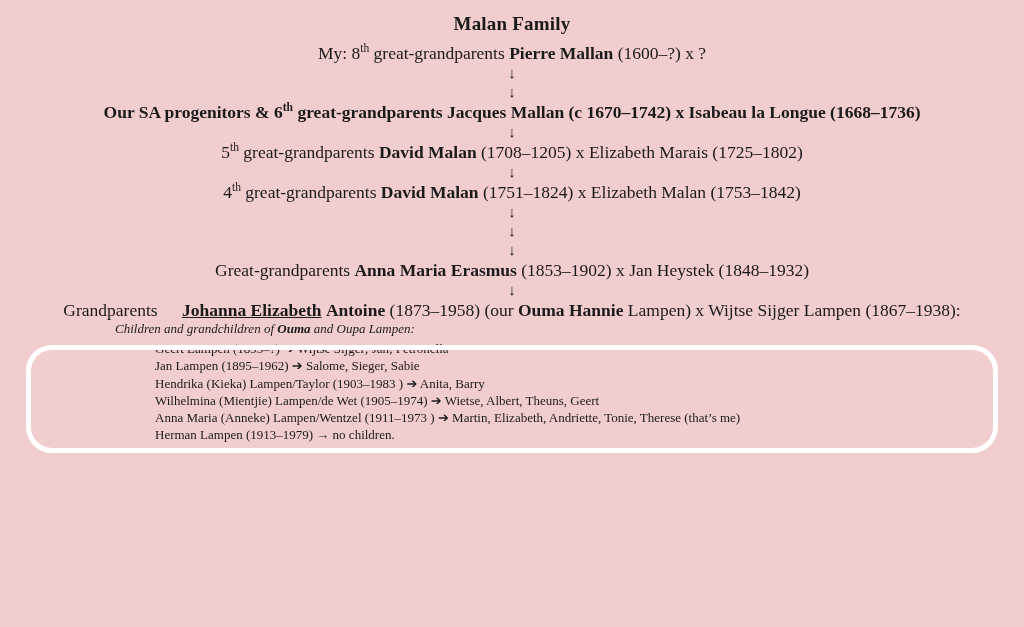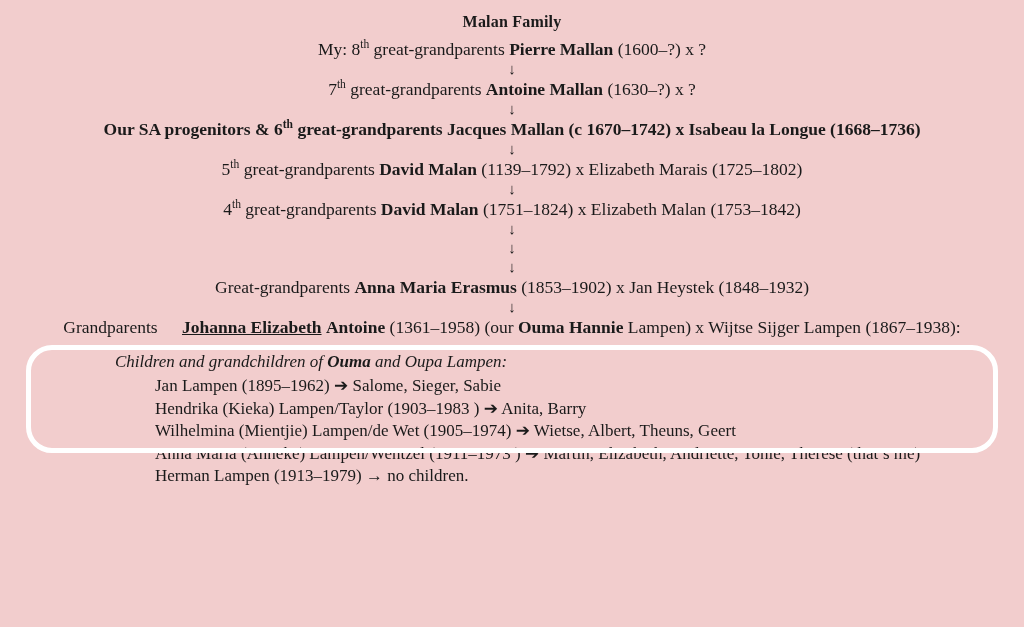--- a/index.html
+++ b/index.html
@@ -18,21 +18,21 @@
   .page {
     width: 1024px;
     height: 627px;
     position: relative;
     box-sizing: border-box;
     padding: 6px 10px 0 10px;
   }
   .title {
     text-align: center;
     font-weight: bold;
-    font-size: 16px;
+    font-size: 19px;
     margin-top: 7px;
     margin-bottom: 8px;
     letter-spacing: 0.2px;
   }
   .chain {
     display: flex;
     flex-direction: column;
     align-items: center;
   }
   .gen-line {
@@ -71,23 +71,22 @@
     border: 5px solid #ffffff;
     border-radius: 26px;
     box-sizing: border-box;
     pointer-events: none;
   }
   .boxed-rows {
     position: relative;
     z-index: 2;
   }
   .children-block {
-    margin-top: 14px;
     padding-left: 105px;
-    font-size: 17px;
+    font-size: 13px;
   }
   .children-head {
     font-style: italic;
     margin-bottom: 3px;
   }
   .children-head .nm {
     font-weight: bold;
     font-style: italic;
   }
   .child-row {
@@ -99,40 +98,40 @@
 </head>
 <body>
 
 <div class="page">
 
   <div class="title">Malan Family</div>
 
   <div class="chain">
       <div class="gen-line"><span>My: 8</span><sup>th</sup><span> great-grandparents </span><span class="nm">Pierre Mallan</span><span> (1600–?) x ?</span></div>
       <div class="arrow">↓</div>
-      <div class="gen-line"><span>7</span><sup>th</sup><span> great-grandparents </span><span class="nm">Antoine Mallan</span><span> (1630–?) x ?</span></div>
       <div class="arrow">↓</div>
       <div class="gen-line bold-all"><span>Our SA progenitors &amp; 6</span><sup>th</sup><span> great-grandparents Jacques Mallan (c 1670–1742) x Isabeau la Longue (1668–1736)</span></div>
       <div class="arrow">↓</div>
-      <div class="gen-line"><span>5</span><sup>th</sup><span> great-grandparents </span><span class="nm">David Malan</span><span> (1139–1792) x Elizabeth Marais (1725–1802)</span></div>
+      <div class="gen-line"><span>5</span><sup>th</sup><span> great-grandparents </span><span class="nm">David Malan</span><span> (1708–1205) x Elizabeth Marais (1725–1802)</span></div>
       <div class="arrow">↓</div>
       <div class="gen-line"><span>4</span><sup>th</sup><span> great-grandparents </span><span class="nm">David Malan</span><span> (1751–1824) x Elizabeth Malan (1753–1842)</span></div>
       <div class="arrow">↓</div>
       <div class="arrow">↓</div>
       <div class="arrow">↓</div>
       <div class="gen-line boxed-rows"><span>Great-grandparents </span><span class="nm">Anna Maria Erasmus</span><span> (1853–1902) x Jan Heystek (1848–1932)</span></div>
       <div class="arrow">↓</div>
-      <div class="gen-line boxed-rows"><span>Grandparents </span><span class="nm ul">Johanna Elizabeth</span><span> </span><span class="nm">Antoine</span><span> (1361–1958) (our </span><span class="nm">Ouma Hannie</span><span> Lampen) x Wijtse Sijger Lampen (1867–1938):</span></div>
+      <div class="gen-line boxed-rows"><span>Grandparents </span><span class="nm ul">Johanna Elizabeth</span><span> </span><span class="nm">Antoine</span><span> (1873–1958) (our </span><span class="nm">Ouma Hannie</span><span> Lampen) x Wijtse Sijger Lampen (1867–1938):</span></div>
     </div>
 
   <div class="highlight-box"></div>
 
   <div class="children-block">
     <div class="children-head"><span>Children and grandchildren of </span><span class="nm">Ouma</span><span> and Oupa Lampen:</span></div>
     <div>
+        <div class="child-row">Geert Lampen (1893–?) ➔ Wijtse Sijger; Jan; Petronella</div>
         <div class="child-row">Jan Lampen (1895–1962) ➔ Salome, Sieger, Sabie</div>
         <div class="child-row">Hendrika (Kieka) Lampen/Taylor (1903–1983 ) ➔ Anita, Barry</div>
         <div class="child-row">Wilhelmina (Mientjie) Lampen/de Wet (1905–1974) ➔ Wietse, Albert, Theuns, Geert</div>
         <div class="child-row">Anna Maria (Anneke) Lampen/Wentzel (1911–1973 ) ➔ Martin, Elizabeth, Andriette, Tonie, Therese (that’s me)</div>
         <div class="child-row">Herman Lampen (1913–1979) → no children.</div>
       </div>
   </div>
 
 </div>
 

